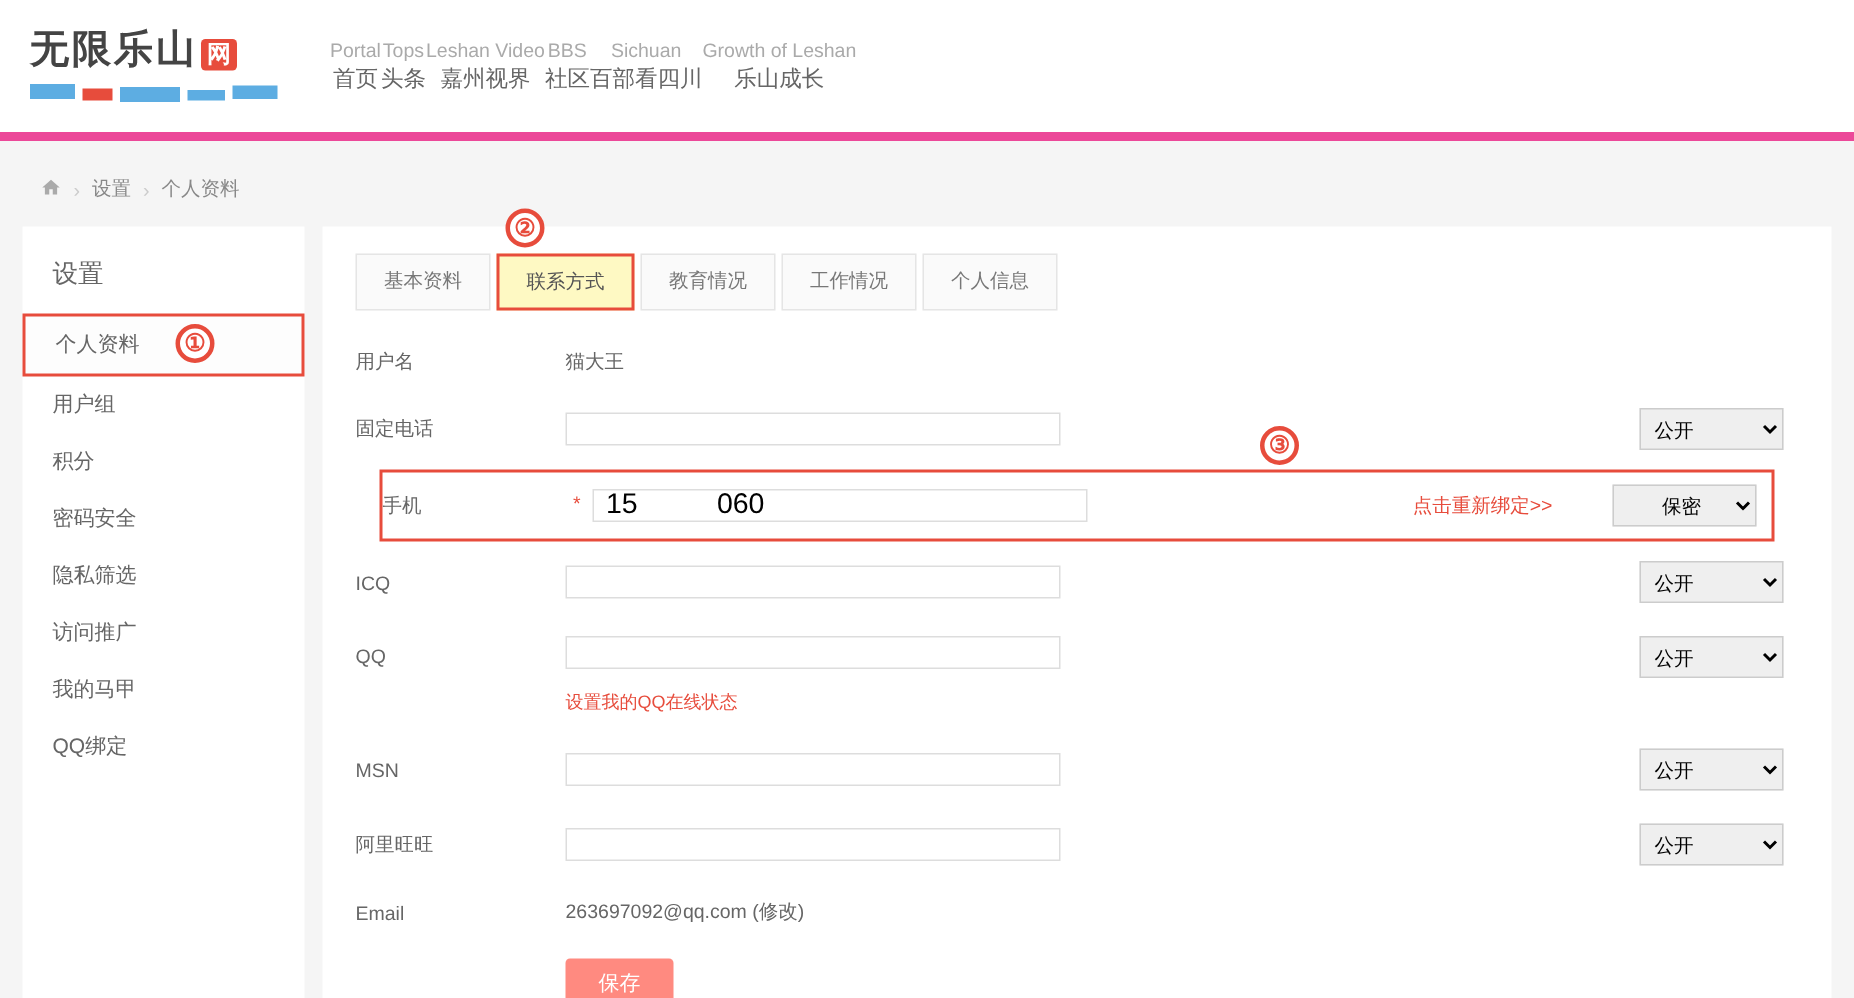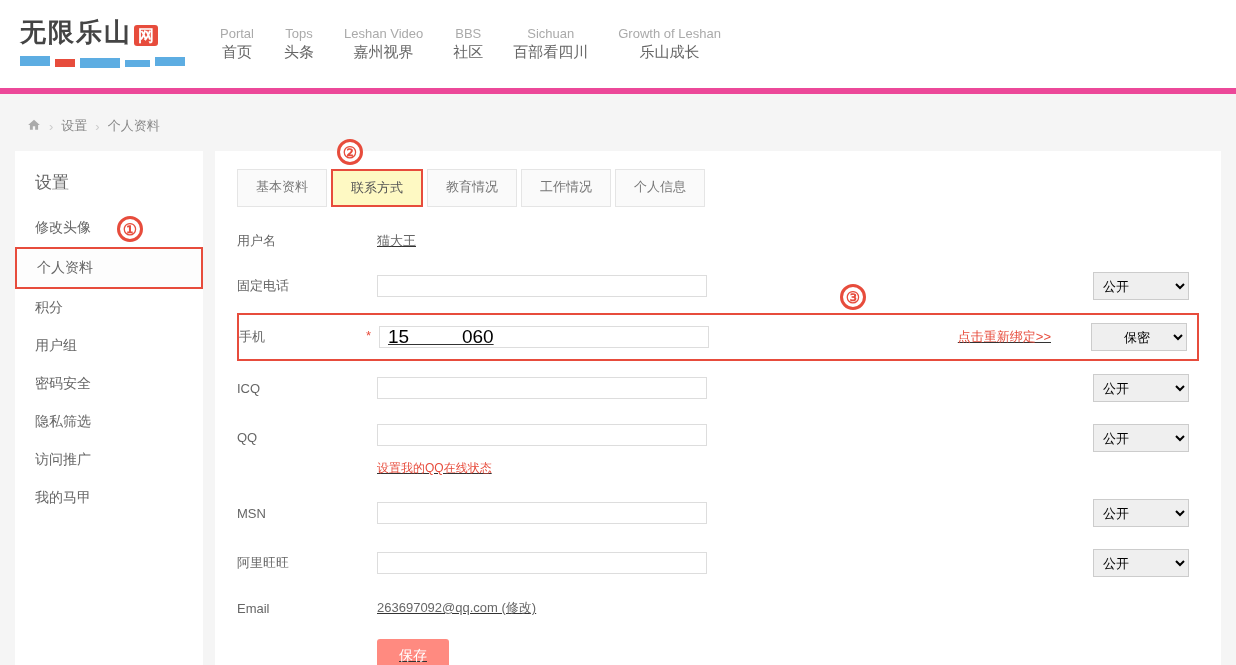--- a/index.html
+++ b/index.html
@@ -4,21 +4,21 @@
   <style>
     * { margin: 0; padding: 0; box-sizing: border-box; }
     body { font-family: "Microsoft YaHei", Arial, sans-serif; font-size: 14px; color: #333; background: #fff; }
     
     .header { display: flex; align-items: center; padding: 15px 20px; border-bottom: 6px solid #ec4899; }
     .logo { display: flex; align-items: center; margin-right: 30px; }
     .logo-text { font-size: 26px; font-weight: bold; color: #444; letter-spacing: 2px; }
     .logo-badge { background: #e74c3c; color: #fff; padding: 2px 4px; font-size: 16px; font-weight: bold; border-radius: 3px; margin-left: 2px; }
     .logo-sub { height: 16px; margin-top: 4px; }
     
-    .nav { display: flex; gap: 30px; }
+    .nav { display: flex; }
     .nav-item { text-align: center; cursor: pointer; }
     .nav-item-en { color: #aaa; font-size: 13px; }
     .nav-item-cn { color: #666; font-size: 15px; margin-top: 2px; }
     
     .header-right { margin-left: auto; color: #999; font-size: 13px; }
     .header-right a { color: #777; text-decoration: none; cursor: pointer; }
     
     .container { background: #f5f5f5; padding: 15px; min-height: 580px; }
     
     .breadcrumb { display: flex; align-items: center; gap: 8px; padding: 8px 12px; color: #888; font-size: 13px; }
@@ -34,25 +34,25 @@
     
     .main { flex: 1; background: #fff; padding: 18px 22px; }
     
     .tabs { display: flex; gap: 4px; margin-bottom: 14px; }
     .tab { padding: 8px 18px; border: 1px solid #e5e5e5; background: #fafafa; color: #777; font-size: 13px; cursor: pointer; }
     .tab.active { background: #fef9c3; border: 2px solid #e74c3c; color: #555; }
     
     .form-row { display: flex; align-items: center; padding: 11px 0; }
     .form-label { width: 140px; color: #666; font-size: 13px; position: relative; }
     .form-label .req { color: #e74c3c; position: absolute; right: 8px; }
-    .form-value { flex: 1; display: flex; align-items: center; gap: 10px; text-decoration: underline; }
+    .form-value { flex: 1; display: flex; align-items: center; gap: 10px; }
     .form-value-text { color: #666; font-size: 13px; }
     .form-input { width: 330px; height: 22px; border: 1px solid #ddd; padding: 0 8px; font-size: 19px; }
     
-    .phone-row { border: 2px solid #e74c3c; padding: 8px 0; margin: 2px 0; justify-content: center; }
+    .phone-row { border: 2px solid #e74c3c; padding: 8px 0; margin: 2px 16px; justify-content: center; }
     .rebind-link { color: #e74c3c; font-size: 13px; cursor: pointer; margin-left: 20px; }
     
     .privacy-select { width: 96px; height: 28px; border: 1px solid #ccc; font-size: 13px; padding: 0 5px; margin-left: auto; margin-right: 10px; }
     
     .qq-hint { color: #e74c3c; font-size: 12px; margin-top: 4px; }
     
     .save-btn { background: #ff8a80; color: #fff; border: none; padding: 8px 22px; font-size: 14px; border-radius: 3px; cursor: pointer; }
     
     .annotation { position: absolute; border: 3px solid #e74c3c; border-radius: 50%; width: 26px; height: 26px; display: flex; align-items: center; justify-content: center; color: #e74c3c; font-weight: bold; font-size: 16px; background: #fff; }
     
@@ -113,28 +113,28 @@
     </span>
     <span class="sep">›</span>
     <a>设置</a>
     <span class="sep">›</span>
     <a>个人资料</a>
   </div>
 
   <div class="layout">
     <div class="sidebar">
       <div class="sidebar-title">设置</div>
-      <div class="sidebar-item" style="position:relative;">修改头像</div>
       <div class="sidebar-item active">个人资料</div>
+      <div class="sidebar-item">用户组</div>
       <div class="sidebar-item">积分</div>
-      <div class="sidebar-item">用户组</div>
       <div class="sidebar-item">密码安全</div>
       <div class="sidebar-item">隐私筛选</div>
       <div class="sidebar-item">访问推广</div>
       <div class="sidebar-item">我的马甲</div>
+      <div class="sidebar-item">QQ绑定</div>
     </div>
 
     <div class="main">
       <div class="tabs">
         <div class="tab">基本资料</div>
         <div class="tab active" style="position:relative;">联系方式</div>
         <div class="tab">教育情况</div>
         <div class="tab">工作情况</div>
         <div class="tab">个人信息</div>
       </div>

